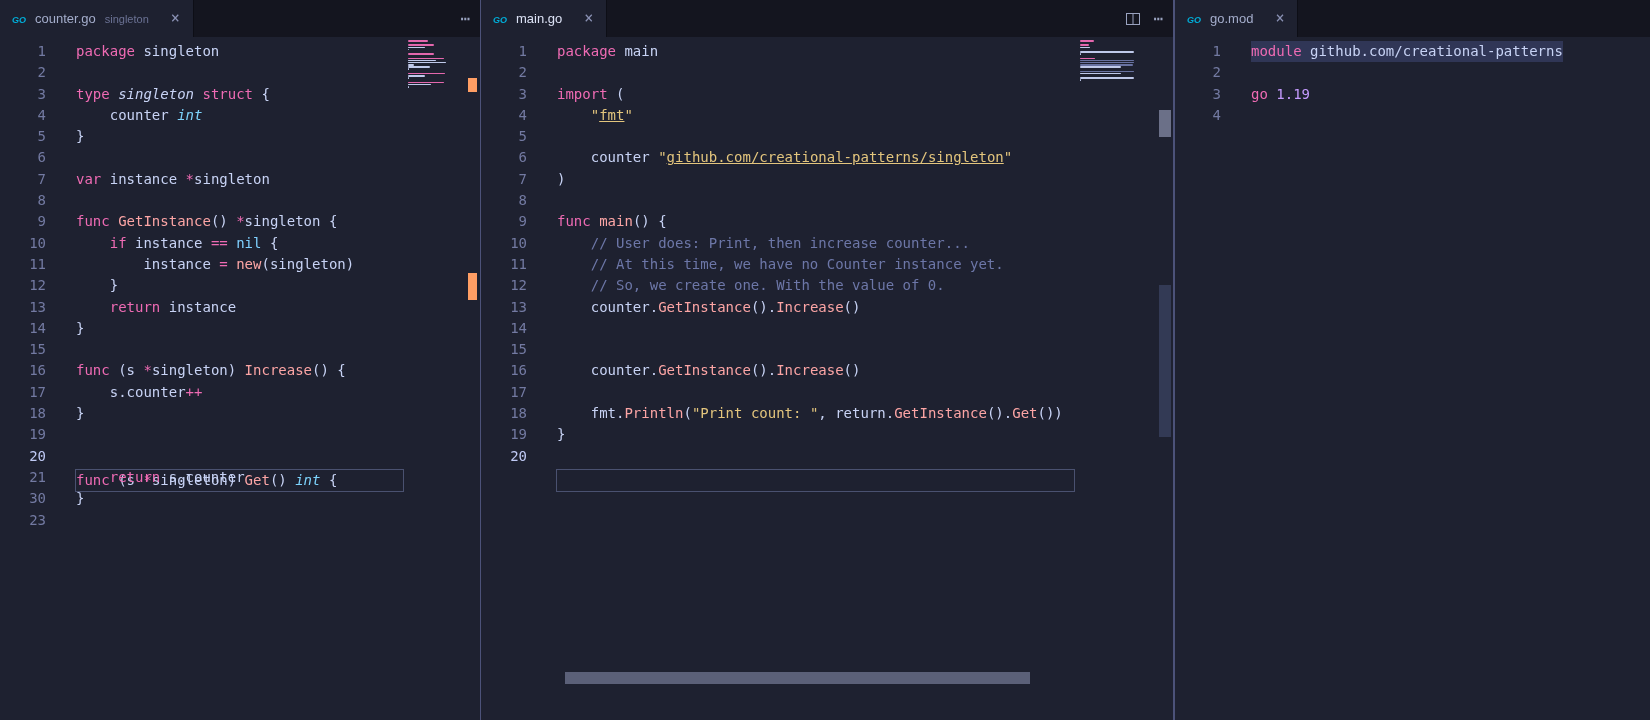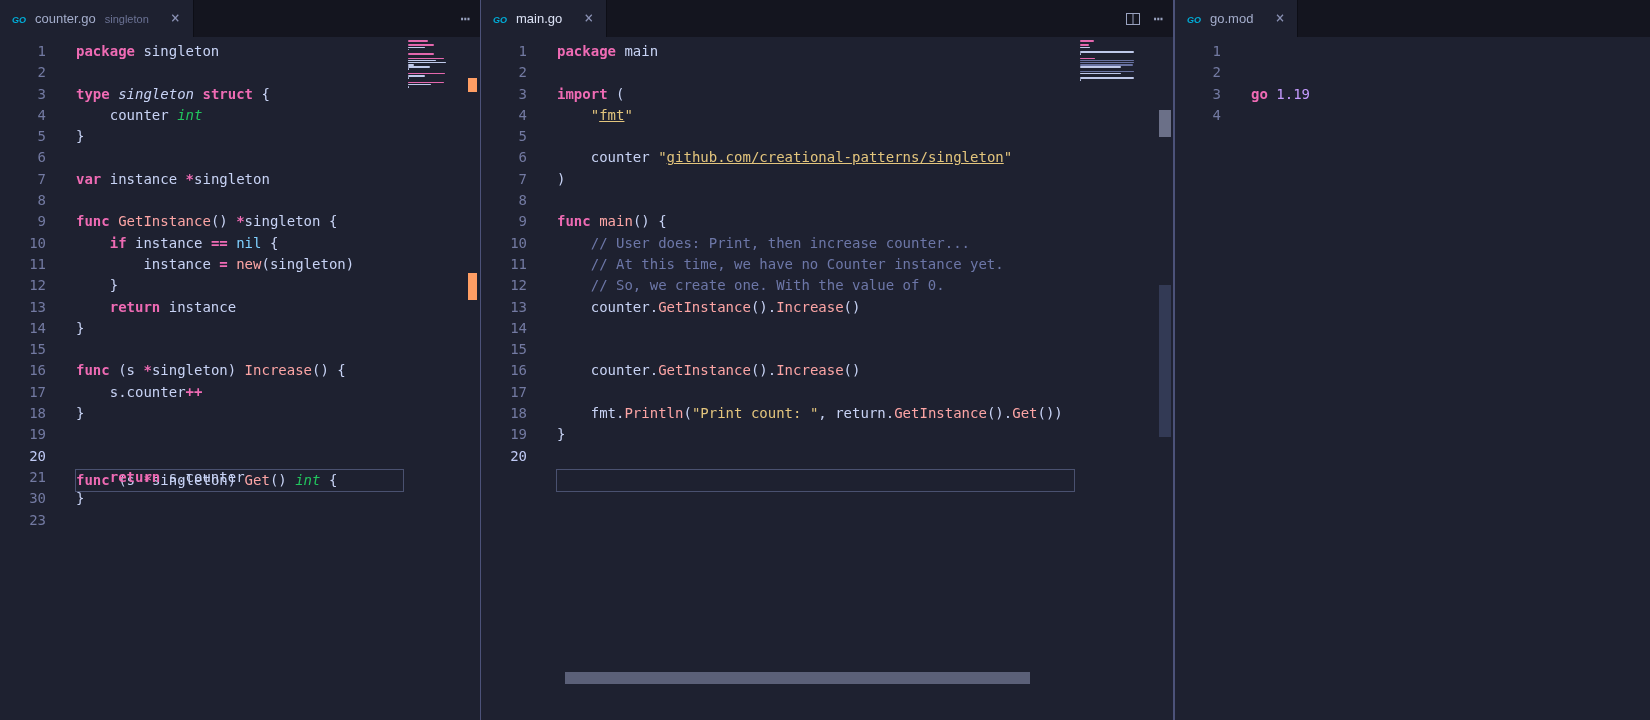--- a/index.html
+++ b/index.html
@@ -29,26 +29,26 @@
   .line{display:flex;height:21.3px;line-height:21.3px;font-size:14px;white-space:pre;}
   .ln{flex:none;width:46px;text-align:right;color:#737aa2;}
   .ln.active{color:#c0caf5;}
   .code{margin-left:30px;white-space:pre;color:#c8d3f5;}
   .boxed .code{display:inline-block;height:21.3px;box-shadow:0 0 0 1px #4a5170;margin-top:24px;}
   #editor-counter .boxed .code{min-width:327px;}
   #editor-main .boxed .code{min-width:517px;}
   .hl .code{background:#303656;}
   .codelens{height:20px;line-height:20px;font-size:11.5px;color:#6d77a8;margin-left:76px;cursor:pointer;}
 
-  .tk-kw,.tk-op{color:#ef6bb4;font-weight:bold;}
+  .tk-kw,.tk-op{color:#ef6bb4;}
   .tk-fn{color:#fca5a5;}
   .tk-str{color:#e3c57d;}
   .tk-stru{color:#e3c57d;text-decoration:underline;}
   .tk-com{color:#6d77a8;}
-  .tk-typ{color:#22c55e;font-style:italic;}
+  .tk-typ{color:#7dd3fc;font-style:italic;}
   .tk-tname{color:#c8d3f5;font-style:italic;}
   .tk-nil{color:#7fd0ff;}
   .tk-num{color:#c59bff;}
   .tk-def{color:#c8d3f5;}
 
   .minimap{position:absolute;top:3px;width:57px;opacity:.95;}
   #editor-counter .minimap{right:15px;}
   #editor-main .minimap{right:36px;}
   .mm-bar{height:1.6px;margin-bottom:0.6px;border-radius:1px;}
 
@@ -217,21 +217,21 @@
           <svg width="16" height="16" viewBox="0 0 16 16">
               <text x="0" y="12" font-size="9" font-style="italic" font-weight="bold" fill="#00ADD8" font-family="Liberation Sans, sans-serif">GO</text>
             </svg>
         </span>
         <span class="tab-label">go.mod</span>
         <span class="tab-close">×</span>
       </div>
     </div>
     <div class="editor" id="editor-gomod">
       <div class="content">
-          <div class="line hl"><span class="ln">1</span></div>
+          <div class="line hl"><span class="ln">1</span><span class="code"><span class="tk-kw">module</span><span class="tk-def"> github.com/creational-patterns</span></span></div>
           <div class="line"><span class="ln">2</span><span class="code"></span></div>
           <div class="line"><span class="ln">3</span><span class="code"><span class="tk-kw">go</span><span class="tk-def"> </span><span class="tk-num">1.19</span></span></div>
           <div class="line"><span class="ln">4</span><span class="code"></span></div>
         </div>
     </div>
   </section>
 
 </div>
 
 </body></html>

